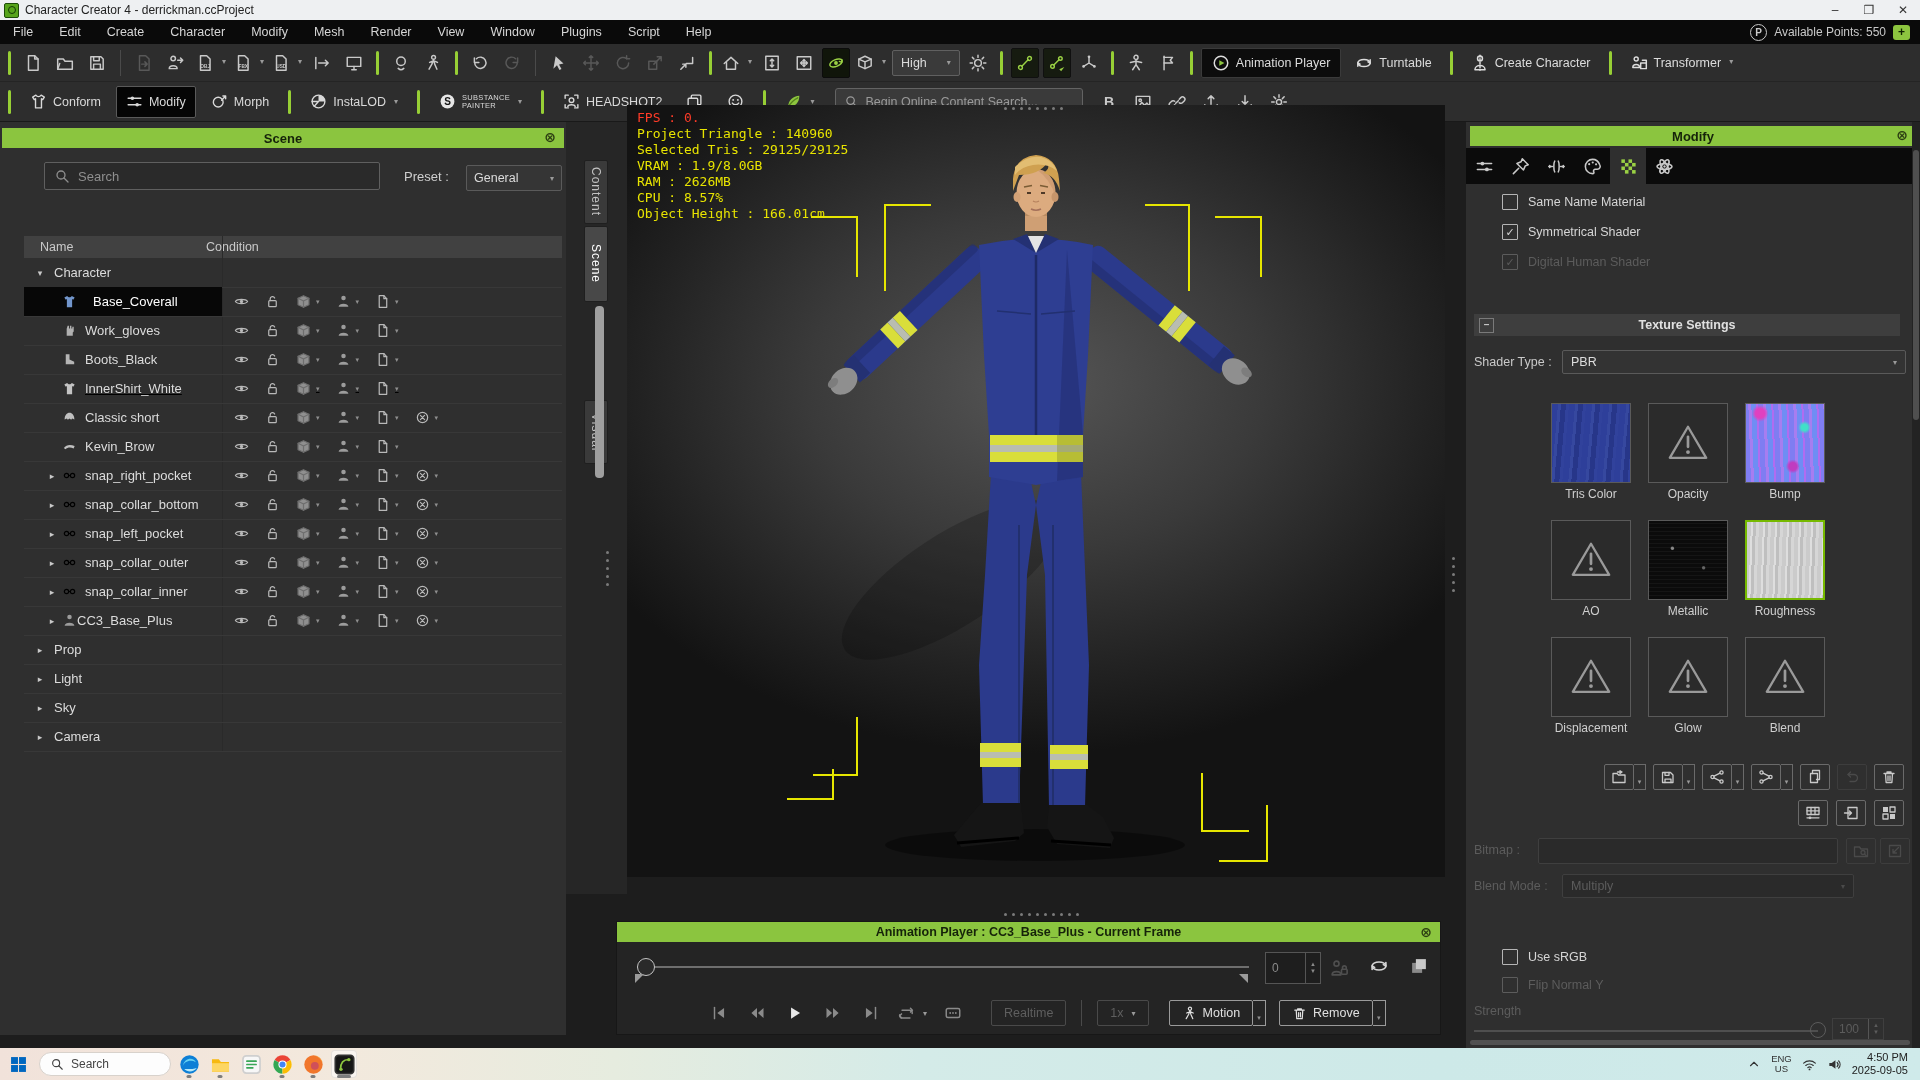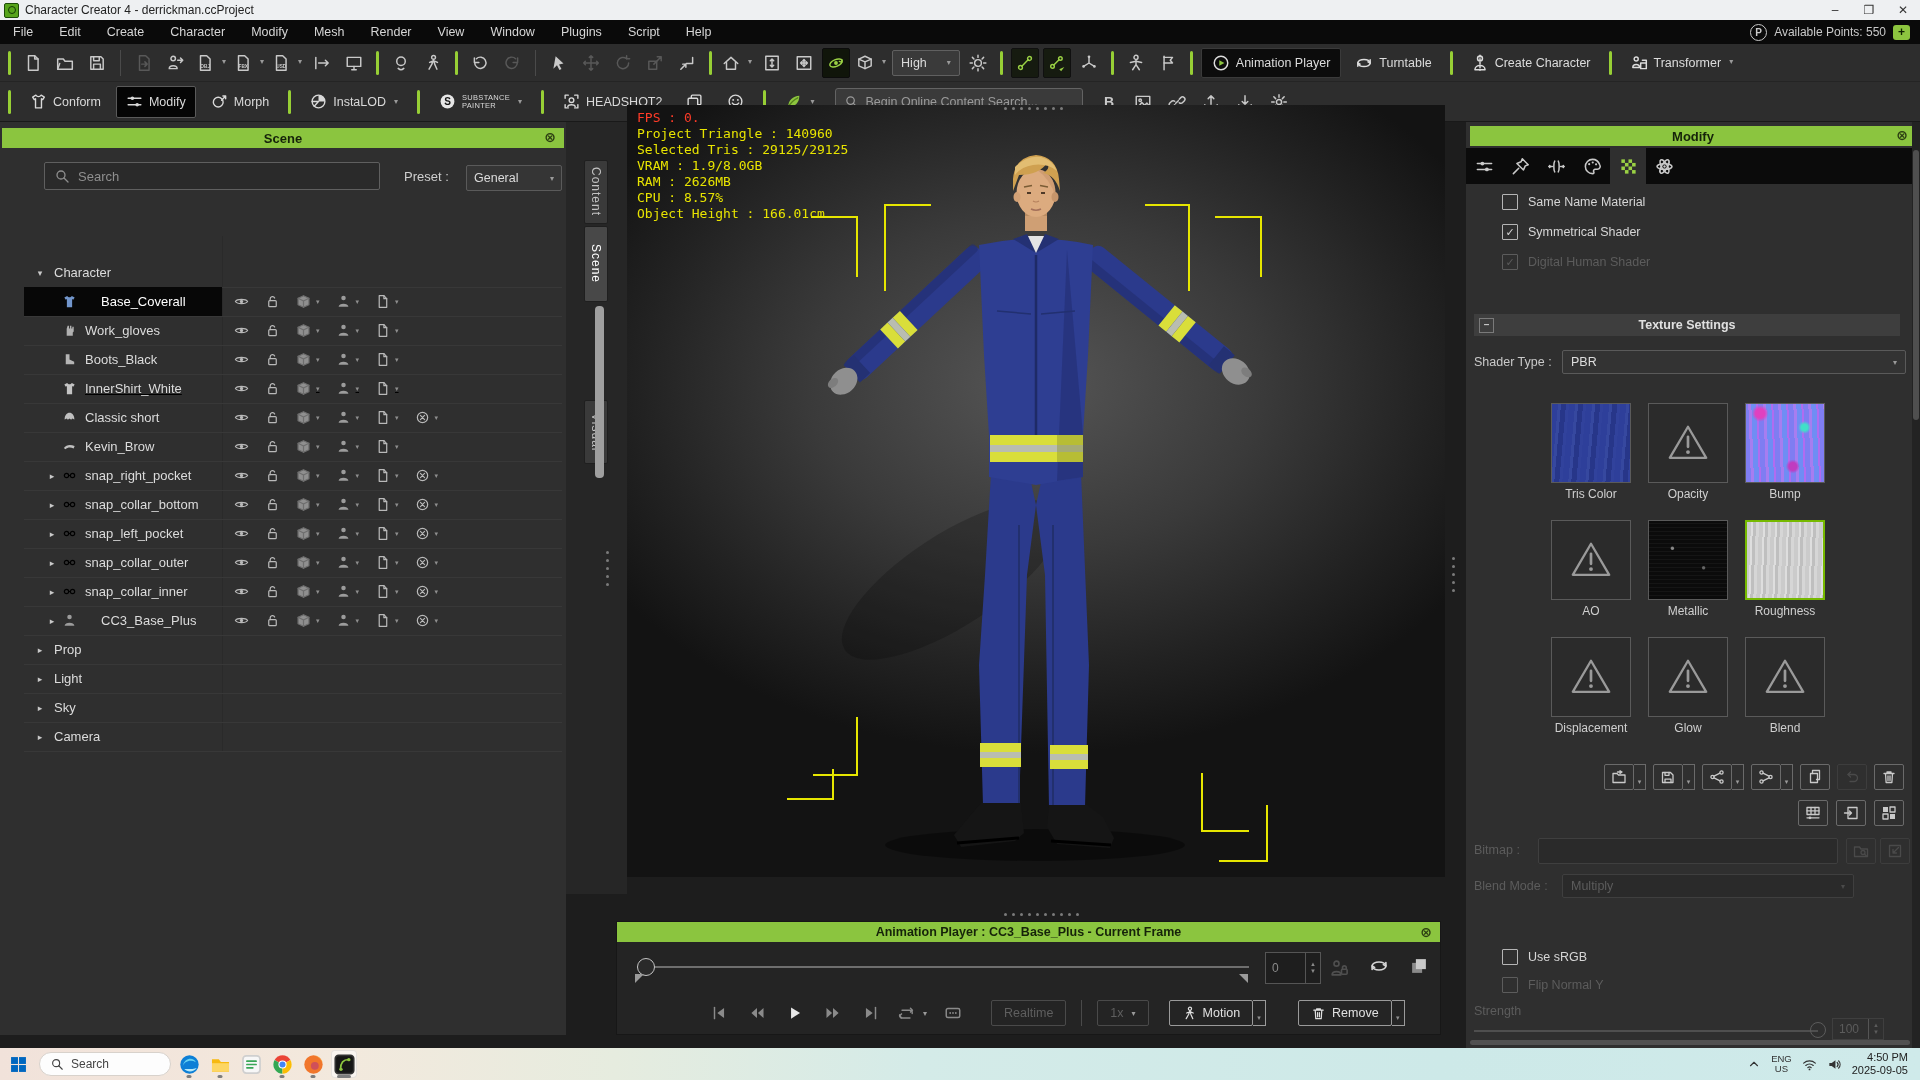--- a/index.html
+++ b/index.html
@@ -682,38 +682,42 @@
             <path d="M10 10l4 4"></path>
           </svg>
         </span>
       <span>Search</span>
     </div>
     <div id="preset-label" class="abs">Preset :</div>
     <div id="preset-dd" class="abs">
       <span>General</span>
       <span class="caret">▾</span>
     </div>
+    <div id="tree-header" class="abs">
+      <span style="padding-left:16px;width:182px;box-sizing:border-box">Name</span>
+      <span>Condition</span>
+    </div>
     <div class="colline"></div>
     <div id="tree" class="abs">
         <div class="trow" style="top: 0px;">
           <div class="namecell">
             <span class="tri" style="margin-left: 10px;">▾</span>
             <span class="label" style="margin-left: 8px;">Character</span>
           </div>
           <div class="condcell"></div>
         </div>
         <div class="trow sel" style="top: 29px;">
           <div class="namecell">
             <span class="tri" style="margin-left: 22px;"></span>
             <span class="ic" style="margin-left: 4px;">
               <svg width="15" height="15" viewBox="0 0 16 16" fill="none" stroke="currentColor" stroke-width="1.3" stroke-linecap="round" stroke-linejoin="round">
                 <path d="M5.5 2 2.5 3.8 4 6.2l1.2-.8V14h5.6V5.4l1.2.8 1.5-2.4L10.5 2c-.6.9-1.6 1.4-2.5 1.4S6.1 2.9 5.5 2z" fill="#7296cc" stroke="none"></path>
               </svg>
             </span>
-            <span class="label" style="margin-left: 24px;">Base_Coverall</span>
+            <span class="label" style="margin-left: 16px;">Base_Coverall</span>
           </div>
           <div class="condcell">
             <span style="display: inline-flex; align-items: center; margin-left: 12px;">
               <span class="ic">
                 <svg width="15" height="15" viewBox="0 0 16 16" fill="none" stroke="currentColor" stroke-width="1.3" stroke-linecap="round" stroke-linejoin="round">
                   <path d="M1.5 8C3.5 5 12.5 5 14.5 8 12.5 11 3.5 11 1.5 8z"></path>
                   <circle cx="8" cy="8" r="1.8" fill="currentColor" stroke="none"></circle>
                 </svg>
               </span>
             </span>
@@ -1380,21 +1384,21 @@
         </div>
         <div class="trow" style="top: 348px;">
           <div class="namecell">
             <span class="tri" style="margin-left: 22px;">▸</span>
             <span class="ic" style="margin-left: 4px;">
               <svg width="15" height="15" viewBox="0 0 16 16" fill="none" stroke="currentColor" stroke-width="1.3" stroke-linecap="round" stroke-linejoin="round">
                 <circle cx="8" cy="4.3" r="2.4" fill="#9c9c9c" stroke="none"></circle>
                 <path d="M2.8 13.5c0-4.2 10.4-4.2 10.4 0z" fill="#9c9c9c" stroke="none"></path>
               </svg>
             </span>
-            <span class="label" style="margin-left: 24px;">CC3_Base_Plus</span>
+            <span class="label" style="margin-left: 0;">CC3_Base_Plus</span>
           </div>
           <div class="condcell">
             <span style="display: inline-flex; align-items: center; margin-left: 12px;">
               <span class="ic">
                 <svg width="15" height="15" viewBox="0 0 16 16" fill="none" stroke="currentColor" stroke-width="1.3" stroke-linecap="round" stroke-linejoin="round">
                   <path d="M1.5 8C3.5 5 12.5 5 14.5 8 12.5 11 3.5 11 1.5 8z"></path>
                   <circle cx="8" cy="8" r="1.8" fill="currentColor" stroke="none"></circle>
                 </svg>
               </span>
             </span>
@@ -1711,21 +1715,21 @@
             <span class="ic">
               <svg width="15" height="15" viewBox="0 0 16 16" fill="none" stroke="currentColor" stroke-width="1.3" stroke-linecap="round" stroke-linejoin="round">
                 <circle cx="8.5" cy="3" r="1.7"></circle>
                 <path d="M8.5 5 7 9l-2.5 4.5M8.5 5l1 4 2 4.5M5 7.5 8.5 6l3.5 1.5"></path>
               </svg>
             </span>
             <span>Motion</span>
           </button>
           <span class="minidd en">▾</span>
         </span>
-        <span style="display: inline-flex; margin-left: 22px;">
+        <span style="display: inline-flex; margin-left: 3px;">
           <button class="abtn en">
             <span class="ic">
               <svg width="15" height="15" viewBox="0 0 16 16" fill="none" stroke="currentColor" stroke-width="1.3" stroke-linecap="round" stroke-linejoin="round">
                 <path d="M3 4.5h10M6 4.5V3h4v1.5M4.5 4.5l.6 9h5.8l.6-9"></path>
                 <path d="M7 7v4.5M9 7v4.5"></path>
               </svg>
             </span>
             <span>Remove</span>
           </button>
           <span class="minidd en">▾</span>

